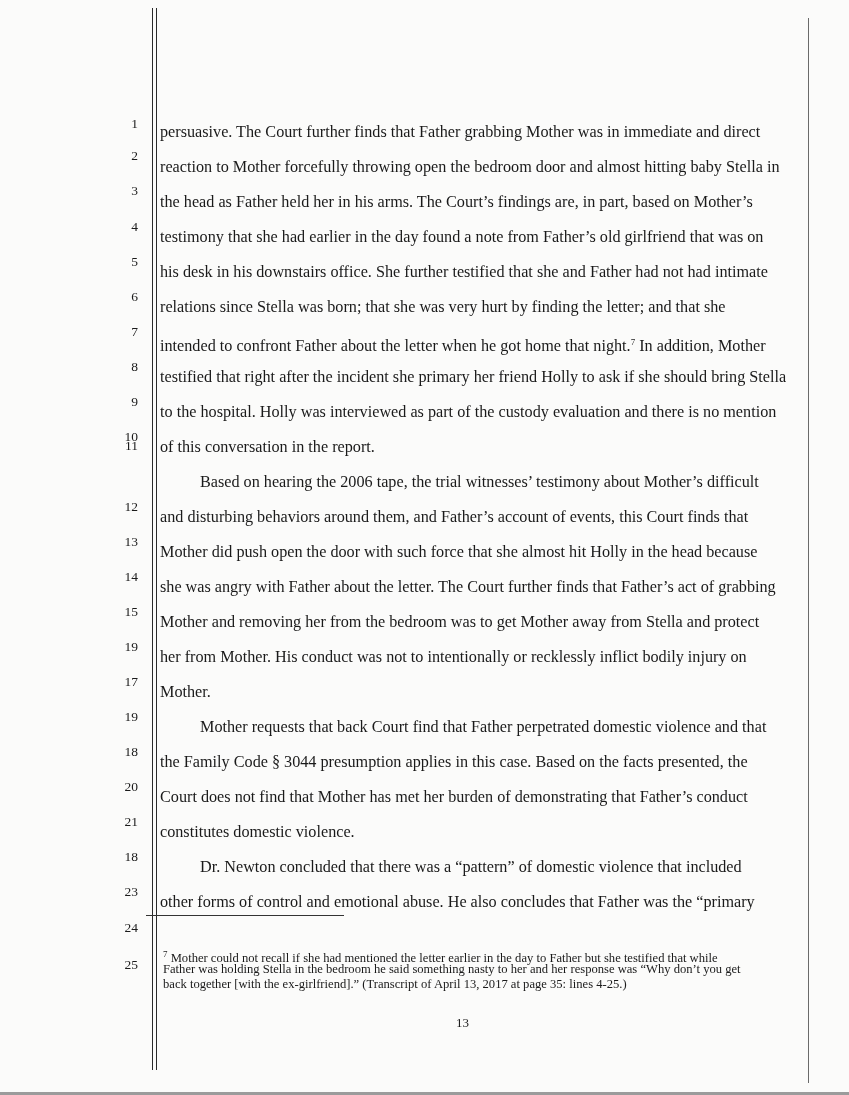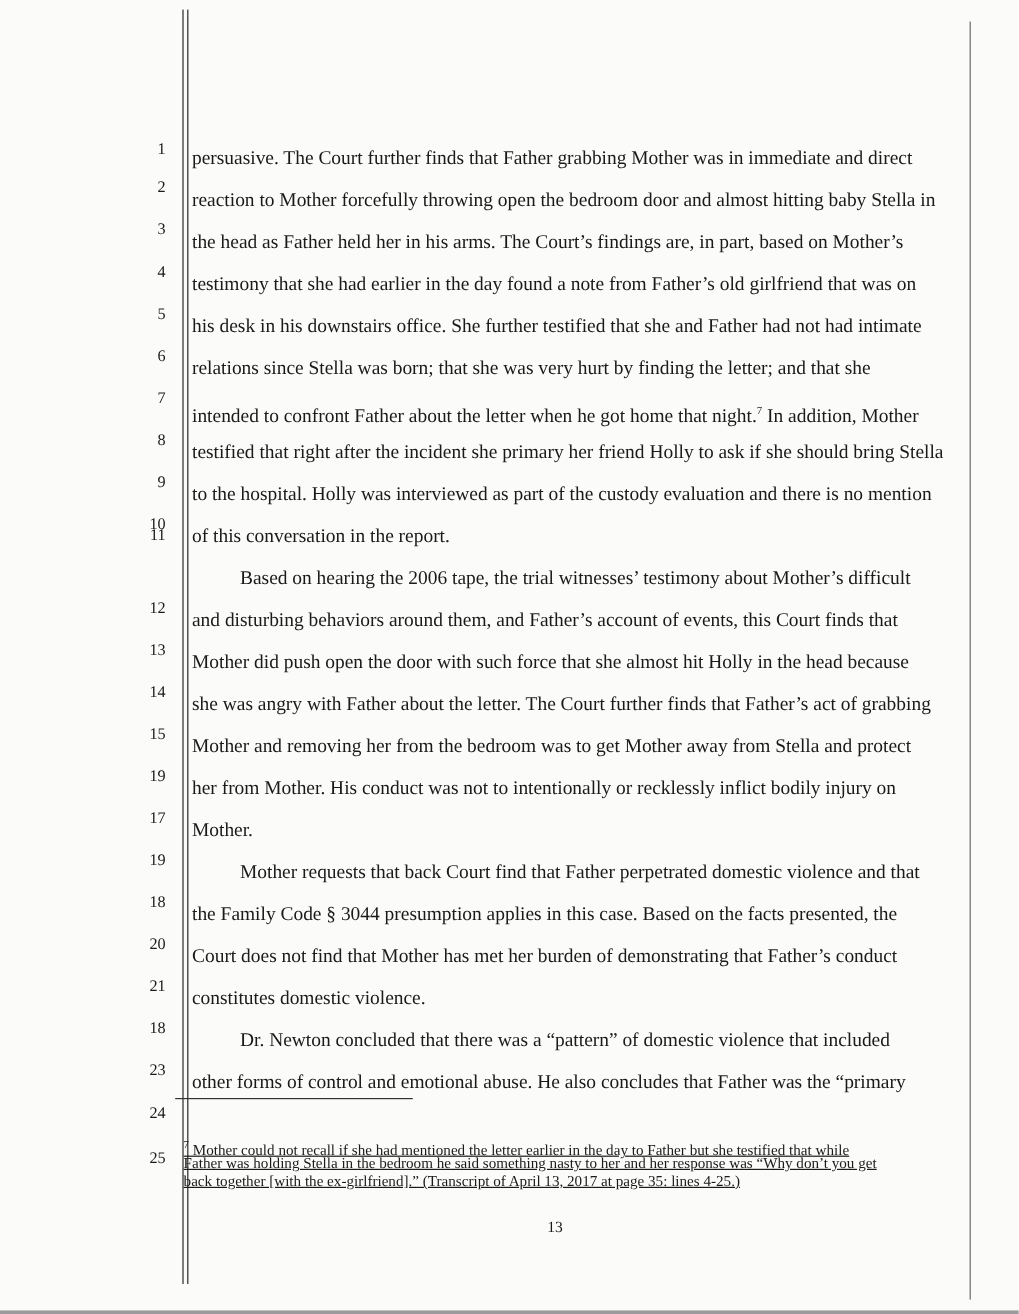--- a/index.html
+++ b/index.html
@@ -20,21 +20,21 @@
   }
 
   .body-line {
     position: absolute; left: 160px; font-size: 16.2px; white-space: nowrap;
     line-height: 20px;
   }
   .indent { left: 200px; }
 
   .fn-rule { position: absolute; left: 146px; top: 915px; width: 198px; height: 1px; background: #333; }
   .footnote-line {
-    position: absolute; left: 153px; font-size: 12.6px; white-space: nowrap; line-height: 15px; text-decoration: underline;
+    position: absolute; left: 163px; font-size: 12.6px; white-space: nowrap; line-height: 15px;
   }
   .sup { font-size: 9px; vertical-align: super; }
   .page-number { position: absolute; left: 456px; top: 1015px; font-size: 13px; }
   .scan-bottom { position:absolute; left:0; bottom:0; width:849px; height:3px; background:#9b9b9b; }
 </style>
 </head>
 <body>
 
 <div class="rule left-rule-1"></div>
 <div class="rule left-rule-2"></div>

